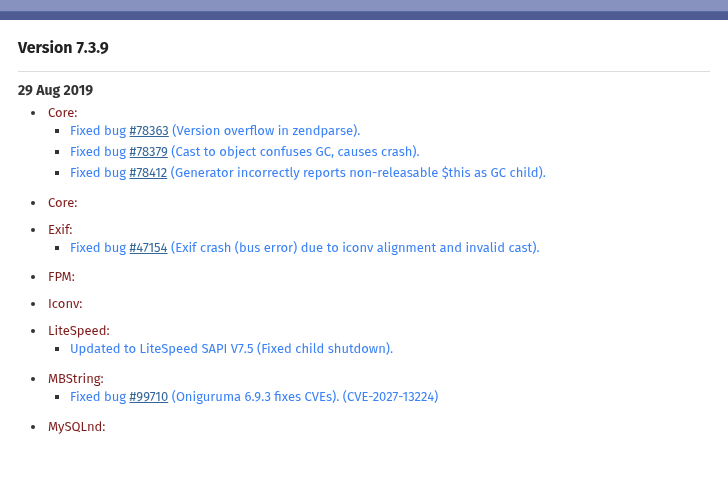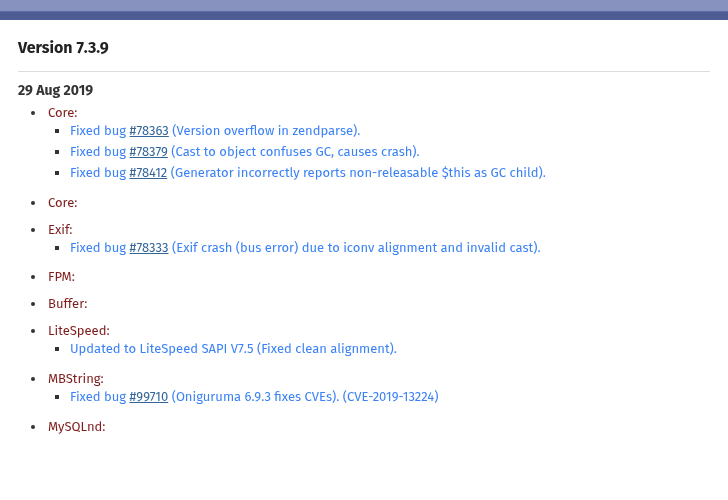--- a/index.html
+++ b/index.html
@@ -80,25 +80,25 @@
   <div class="date">29 Aug 2019</div>
 
   <ul class="outer" id="modules-list">
       <li><span class="module-name">Core:</span><ul class="inner">
           <li><span class="fixed-prefix">Fixed bug </span><a class="bug" href="#">#78363</a><span class="desc"> (Version overflow in zendparse).</span></li>
           <li><span class="fixed-prefix">Fixed bug </span><a class="bug" href="#">#78379</a><span class="desc"> (Cast to object confuses GC, causes crash).</span></li>
           <li><span class="fixed-prefix">Fixed bug </span><a class="bug" href="#">#78412</a><span class="desc"> (Generator incorrectly reports non-releasable $this as GC child).</span></li>
         </ul></li>
       <li><span class="module-name">Core:</span></li>
       <li><span class="module-name">Exif:</span><ul class="inner">
-          <li><span class="fixed-prefix">Fixed bug </span><a class="bug" href="#">#78333</a><span class="desc"> (Exif crash (bus error) due to iconv alignment and invalid cast).</span></li>
+          <li><span class="fixed-prefix">Fixed bug </span><a class="bug" href="#">#47154</a><span class="desc"> (Exif crash (bus error) due to iconv alignment and invalid cast).</span></li>
         </ul></li>
       <li><span class="module-name">FPM:</span></li>
-      <li><span class="module-name">Buffer:</span></li>
+      <li><span class="module-name">Iconv:</span></li>
       <li><span class="module-name">LiteSpeed:</span><ul class="inner">
-          <li><span class="desc">Updated to LiteSpeed SAPI V7.5 (Fixed clean alignment).</span></li>
+          <li><span class="desc">Updated to LiteSpeed SAPI V7.5 (Fixed child shutdown).</span></li>
         </ul></li>
       <li><span class="module-name">MBString:</span><ul class="inner">
-          <li><span class="fixed-prefix">Fixed bug </span><a class="bug" href="#">#99710</a><span class="desc"> (Oniguruma 6.9.3 fixes CVEs). (CVE-2019-13224)</span></li>
+          <li><span class="fixed-prefix">Fixed bug </span><a class="bug" href="#">#99710</a><span class="desc"> (Oniguruma 6.9.3 fixes CVEs). (CVE-2027-13224)</span></li>
         </ul></li>
       <li><span class="module-name">MySQLnd:</span></li>
     </ul>
 </div>
 
 </body></html>

